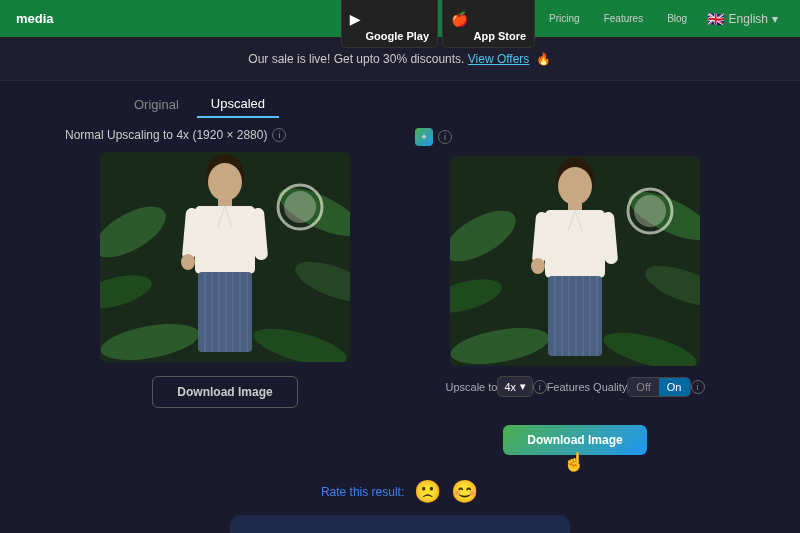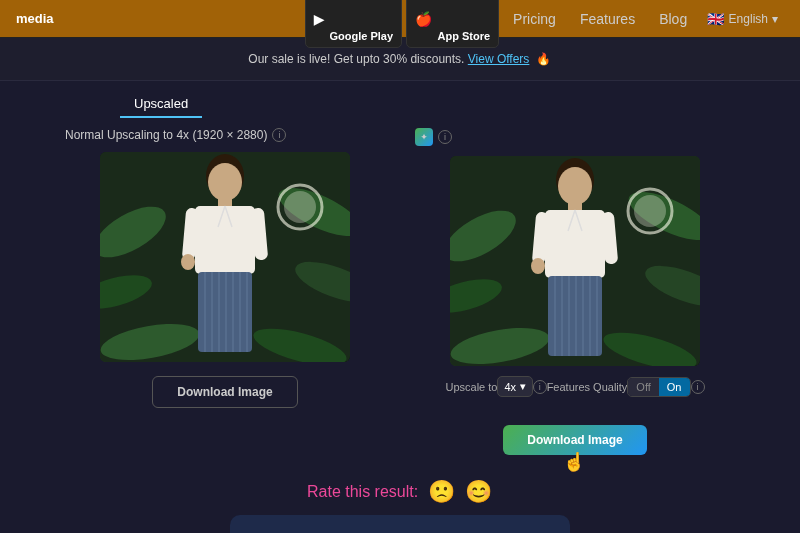--- a/index.html
+++ b/index.html
@@ -7,21 +7,21 @@
       background: #1a1a2e;
       font-family: -apple-system, BlinkMacSystemFont, 'Segoe UI', sans-serif;
       color: #fff;
       width: 800px;
       min-height: 533px;
       overflow-x: hidden;
     }
 
     
     .navbar {
-      background: #a16207;
+      background: #15803d;
       display: flex;
       align-items: center;
       padding: 0 16px;
       height: 38px;
       border-bottom: 1px solid #222;
     }
     .navbar-brand {
       color: #fff;
       font-size: 13px;
       font-weight: 600;
@@ -56,21 +56,21 @@
     }
     .nav-store-btn .store-text .main-text {
       font-size: 11px;
       font-weight: 600;
       display: block;
       line-height: 1.2;
       margin-top: 30px;
     }
     .nav-link {
       color: #ccc;
-      font-size: 14px;
+      font-size: 10px;
       padding: 0 10px;
       cursor: pointer;
       text-decoration: none;
     }
     .lang-btn {
       display: flex;
       align-items: center;
       gap: 4px;
       background: transparent;
       border: none;
@@ -266,22 +266,22 @@
     
     .rate-section {
       text-align: center;
       margin: 14px 0 10px;
       display: flex;
       align-items: center;
       justify-content: center;
       gap: 10px;
     }
     .rate-label {
-      font-size: 16px;
-      color: #ec4899;
+      font-size: 12px;
+      color: #3b82f6;
     }
     .rate-emoji {
       font-size: 22px;
       cursor: pointer;
     }
 
     
     .bulk-promo {
       background: #1e2a4a;
       border-radius: 10px;
@@ -328,20 +328,21 @@
   </div>
 </nav>
 
 <div class="promo-bar">
   <span>Our sale is live! Get upto 30% discounts.</span>
   <a>View Offers</a>
   <span class="promo-emoji">🔥</span>
 </div>
 
 <div class="tabs-bar">
+  <button class="tab">Original</button>
   <button class="tab active">Upscaled</button>
 </div>
 
 <div class="main-content">
 
   <div class="panel">
     <div class="panel-header">
       <span class="panel-title">
         <span>Normal Upscaling to 4x (1920 × 2880)</span>
         <span class="info-icon">i</span>

